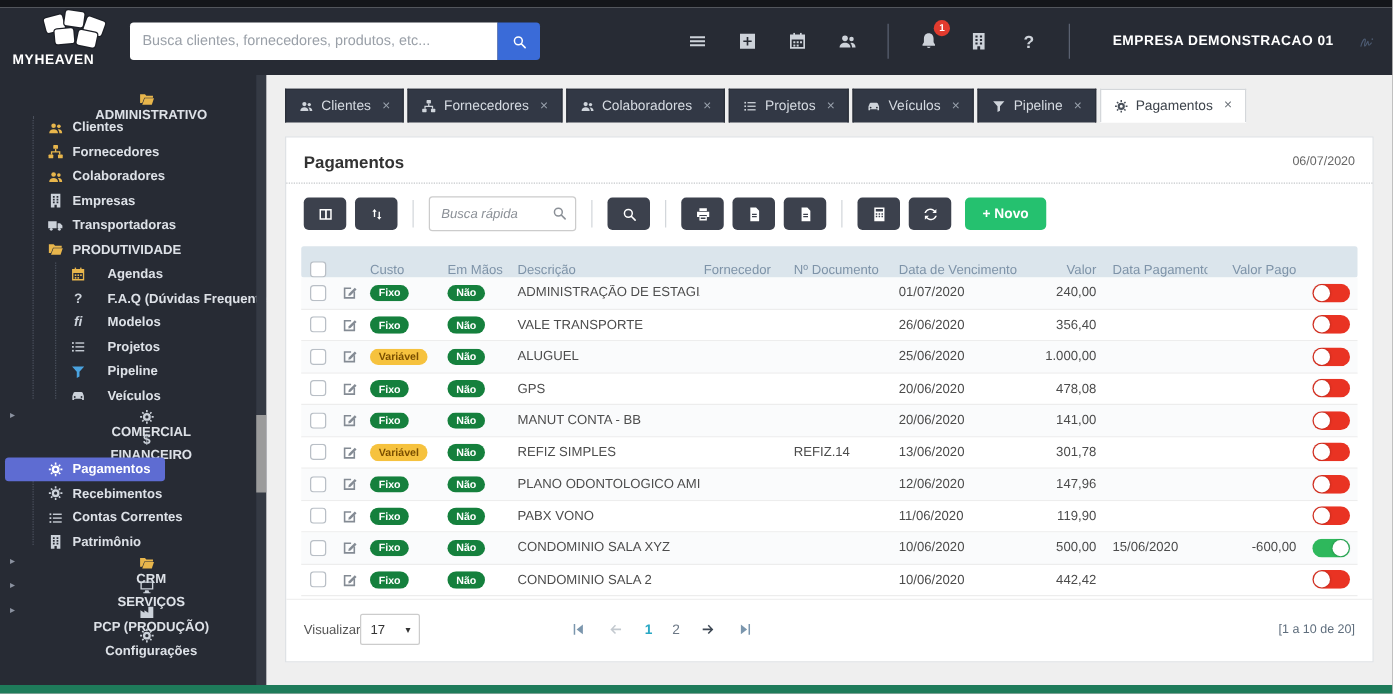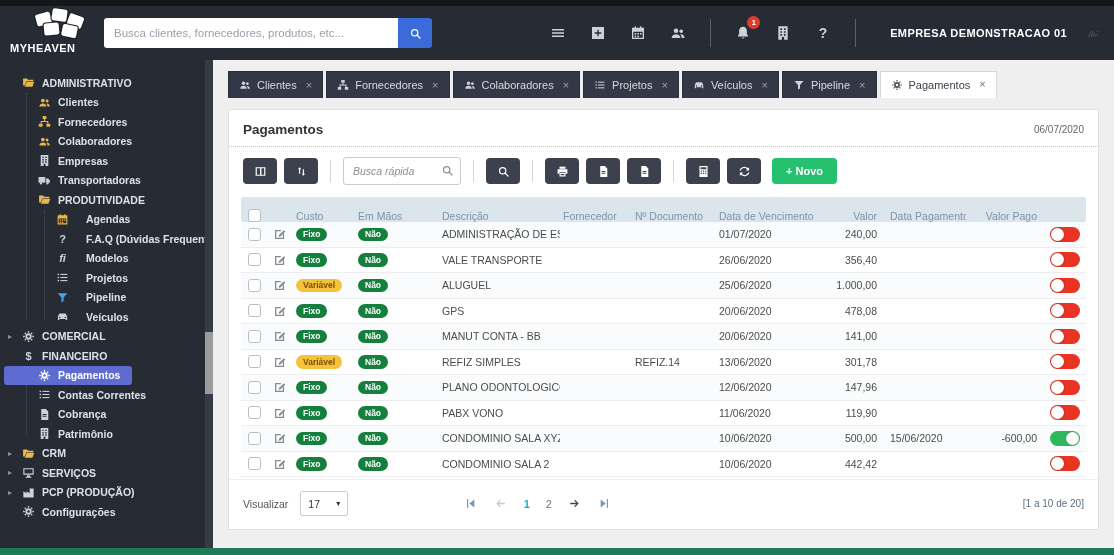--- a/index.html
+++ b/index.html
@@ -28,21 +28,21 @@
   .signature { color:#51617a; opacity:.9; }
 
   
   .main { display:flex; height:488px; }
 
   
   .sidebar { width:213px; background:#272b34; position:relative; overflow:hidden; flex:0 0 auto; }
   .tree { padding-top:13px; }
   .item { display:flex; align-items:center; height:19.5px; color:#dde1e7; font-size:10.5px; font-weight:600; cursor:pointer; position:relative; white-space:nowrap; }
   .item .lbl { margin-left:7px; }
-  .item.lv0 { padding-left:22px; font-weight:700; }
+  .item.lv0 { padding-left:22px; font-weight:700;flex-direction:column; }
   .item.lv1 { padding-left:38px; }
   .item.lv2 { padding-left:56px;gap:10px; }
   .caret { position:absolute; left:8px; font-size:8px; color:#8b92a0; }
   .ic { width:13px; height:13px; flex:0 0 auto; }
   .gold { color:#e8b64c; }
   .lite { color:#ccd2da; }
   .blue { color:#4aa3df; }
   .glyph { font-size:11px; font-weight:800; width:13px; text-align:center; flex:0 0 auto; }
   .grp { position:relative; }
   .grp::before { content:""; position:absolute; left:26px; top:0; bottom:8px; border-left:1px dotted #4a505c; }
@@ -81,21 +81,21 @@
   
   .tbl { margin:2px 12px 0 12px; font-size:10.5px; color:#4c4c4c; }
   .thead { display:flex; align-items:flex-end; background:#dbe5ec; color:#7e93a8; height:25px; border-radius:2px; }
   .tr { display:flex; align-items:center; height:25.5px; border-bottom:1px solid #ededed; background:#fff; }
   .tr:nth-child(even) { background:#fafbfc; }
   .td, .th { padding:0 3px; overflow:hidden; white-space:nowrap; }
   .c-check { width:26px; display:flex; justify-content:center; }
   .c-edit  { width:26px; display:flex; justify-content:center; }
   .c-custo { width:62px; }
   .c-maos  { width:56px; }
-  .c-desc  { flex:1; min-width:120px;margin-left:28px; }
+  .c-desc  { flex:1; min-width:120px; }
   .c-forn  { width:72px; }
   .c-doc   { width:84px; }
   .c-venc  { width:100px; }
   .c-valor { width:64px; text-align:right; }
   .c-dpag  { width:86px; padding-left:10px; }
   .c-vpago { width:74px; text-align:right; }
   .c-tog   { width:46px; display:flex; justify-content:flex-end; padding-right:6px; }
   .cb { width:13px; height:13px; border:1px solid #b9bfc6; border-radius:3px; background:#fff; cursor:pointer; }
   .edit-ic { width:14px; height:14px; color:#848b94; cursor:pointer; }
   .badge { display:inline-block; font-size:8.5px; font-weight:700; padding:2.5px 7px; border-radius:9px; line-height:1; }
@@ -103,21 +103,21 @@
   .b-yellow { background:#f6c23e; color:#7a4f01; }
   .toggle { width:30px; height:15px; border-radius:8px; position:relative; cursor:pointer; display:inline-block; }
   .toggle.off { background:#e93323; }
   .toggle.on  { background:#2eb85c; }
   .toggle .knob { position:absolute; top:1px; width:13px; height:13px; border-radius:50%; background:#fff; box-shadow:0 0 2px rgba(0,0,0,.35); }
   .toggle.off .knob { left:1px; }
   .toggle.on  .knob { right:1px; }
 
   
   .tfoot { display:flex; align-items:center; padding:11px 14px 13px 14px; border-top:1px solid #f0f0f0; margin-top:2px; }
-  .viz-label { font-size:10.5px; color:#555; margin-right:12px; }
+  .viz-label { font-size:10.5px; color:#555; margin-right:0; }
   .pagesize { width:48px; height:25px; border:1px solid #ccc; border-radius:2px; background:#fff; display:flex; align-items:center; justify-content:space-between; padding:0 7px; font-size:10.5px; color:#333; cursor:pointer; }
   .pagesize .chev { font-size:8px; color:#333; }
   .pager { display:flex; align-items:center; gap:16px; margin:0 auto; transform:translateX(-60px); }
   .pg { width:14px; height:14px; cursor:pointer; display:flex; align-items:center; justify-content:center; }
   .pg .ic { width:13px; height:13px; }
   .pg-first, .pg-last { color:#7b96ad; }
   .pg-prev { color:#c3c9cf; }
   .pg-next { color:#3e4854; }
   .pg-num { font-size:11px; color:#6b7785; cursor:pointer; }
   .pg-num.active { color:#2aa8c4; font-weight:700; }
@@ -416,29 +416,29 @@
           </div>
         <div class="grp">
           <div class="item lv1 active">
               <svg class="ic" style="color:#fff">
                 <use href="#i-gear"></use>
               </svg>
               <span class="lbl">Pagamentos</span>
             </div>
           <div class="item lv1">
               <svg class="ic lite">
-                <use href="#i-list"></use>
-              </svg>
-              <span class="lbl">Contas Correntes</span>
+                <use href="#i-gear"></use>
+              </svg>
+              <span class="lbl">Recebimentos</span>
             </div>
           <div class="item lv1">
               <svg class="ic lite">
-                <use href="#i-file"></use>
-              </svg>
-              <span class="lbl">Cobrança</span>
+                <use href="#i-list"></use>
+              </svg>
+              <span class="lbl">Contas Correntes</span>
             </div>
           <div class="item lv1">
               <svg class="ic lite">
                 <use href="#i-building"></use>
               </svg>
               <span class="lbl">Patrimônio</span>
             </div>
         </div>
         <div class="item lv0">
             <span class="caret">▸</span>

